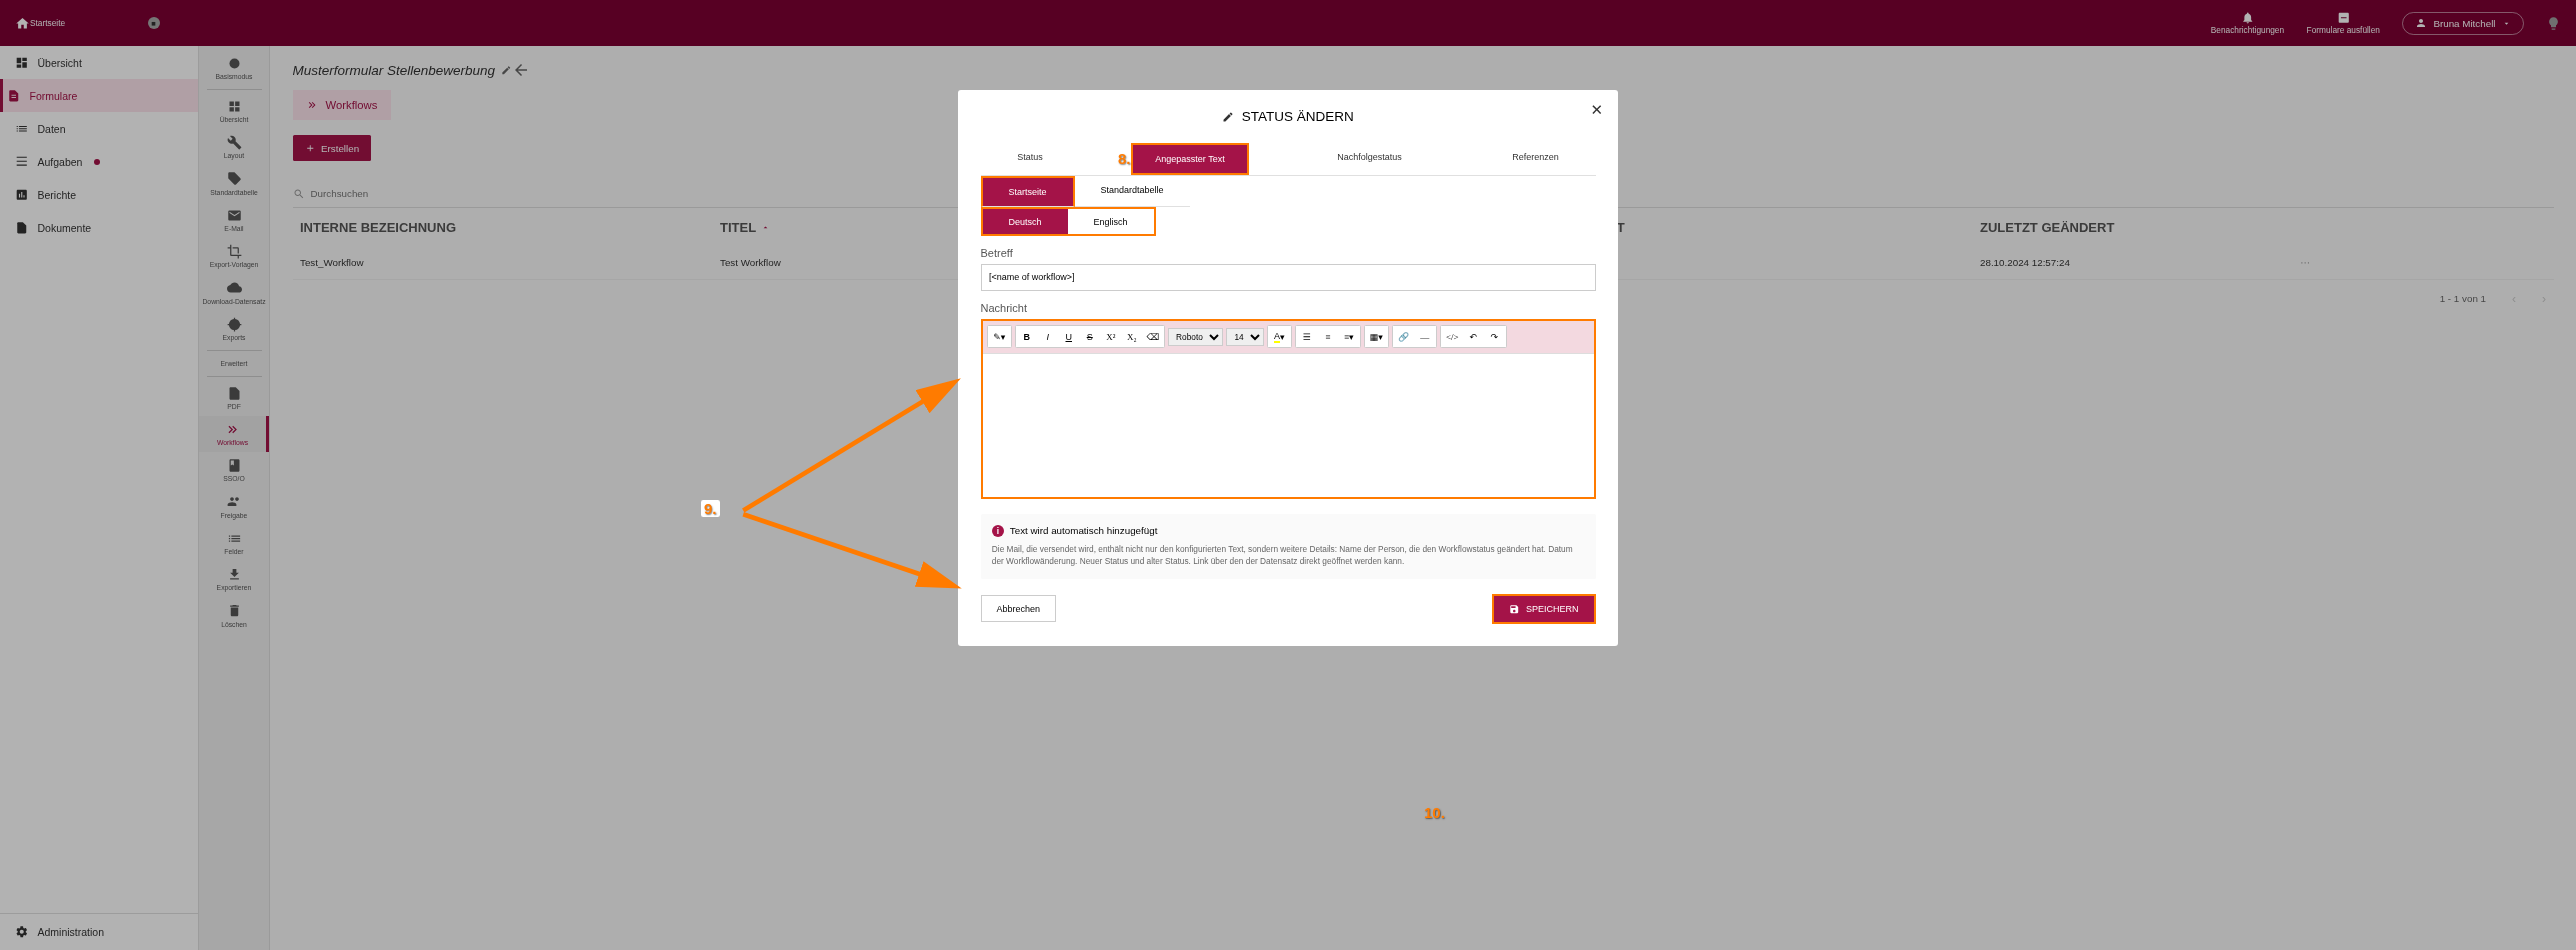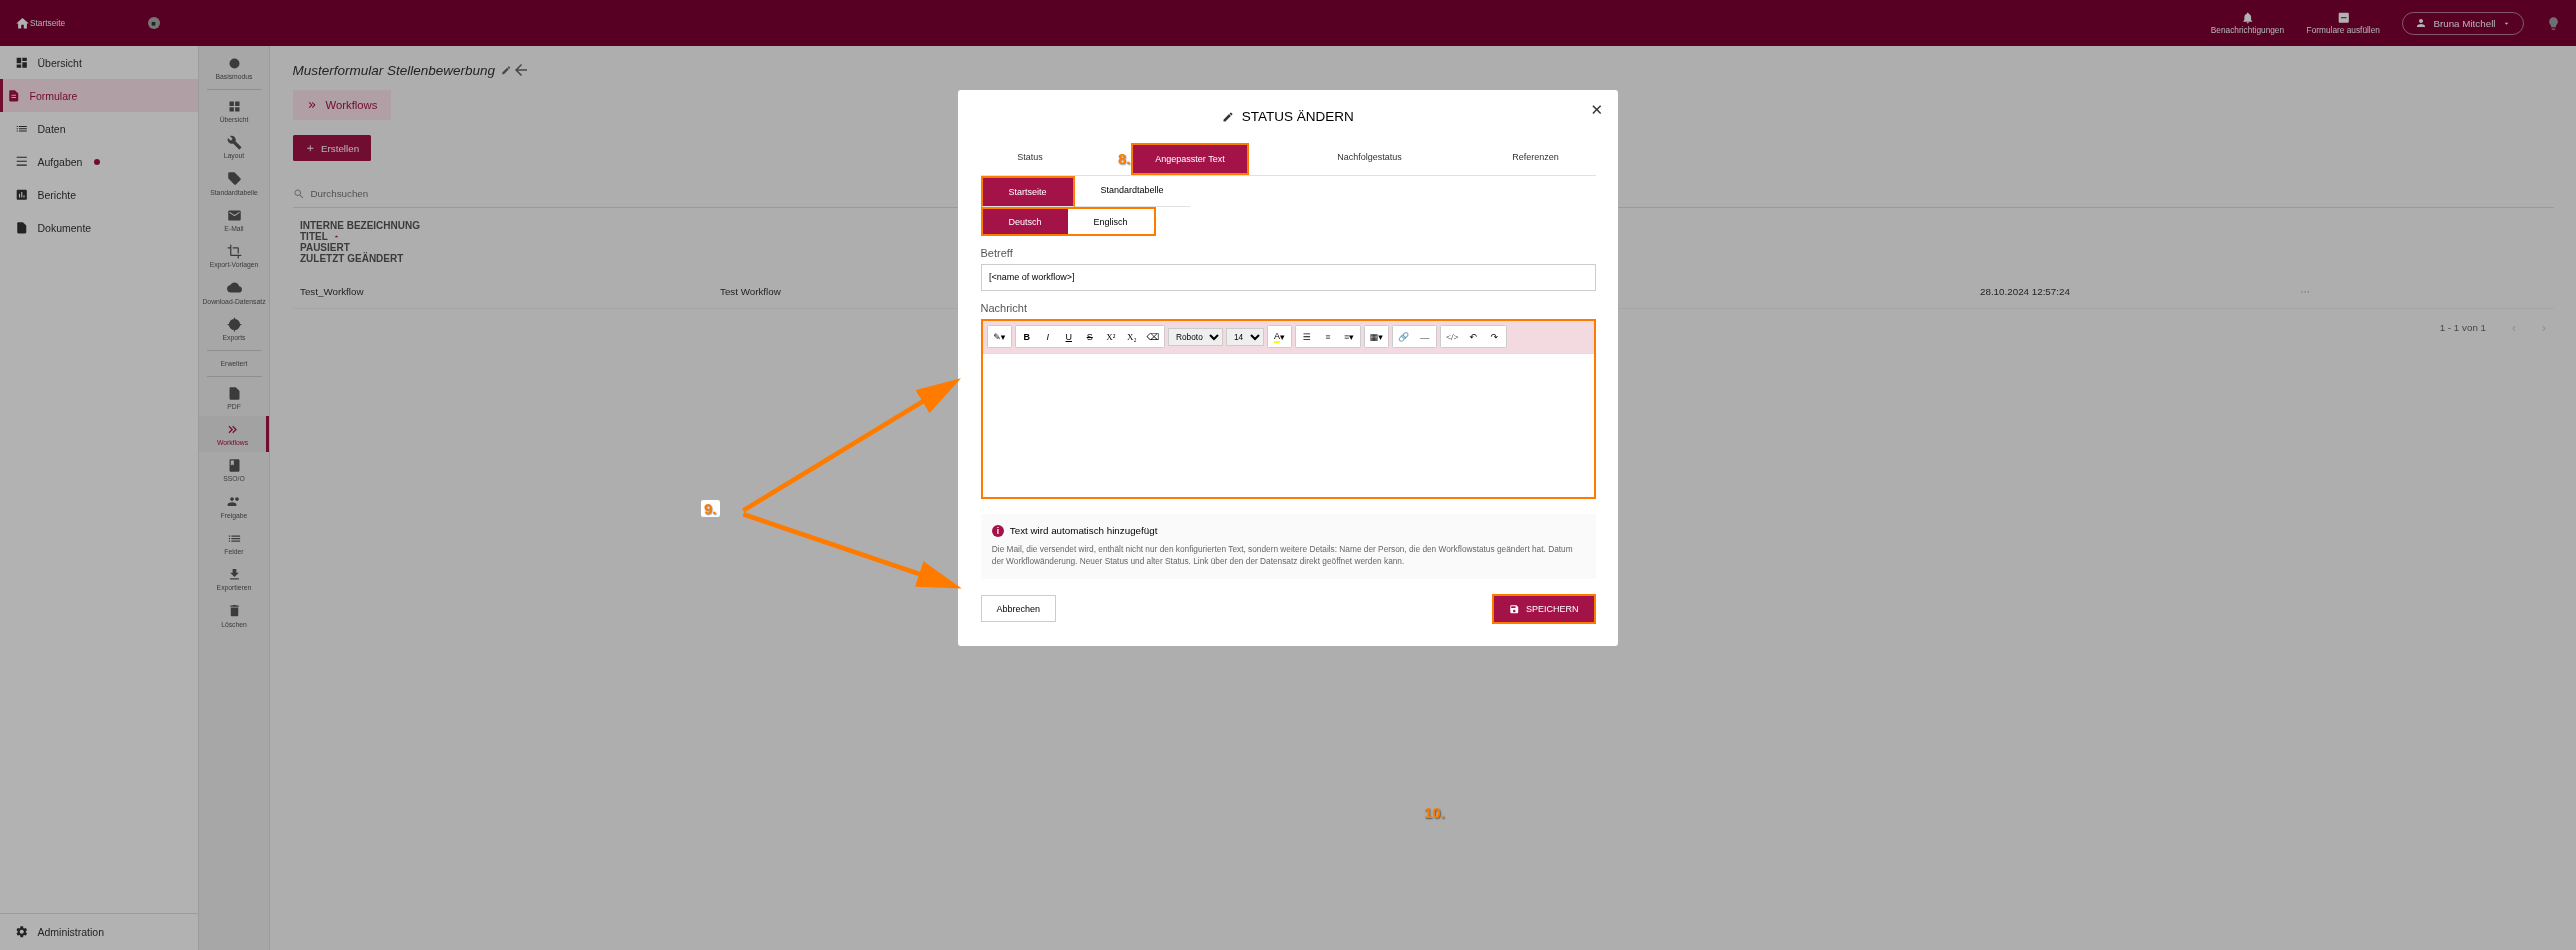--- a/index.html
+++ b/index.html
@@ -49,21 +49,21 @@
 .workflows-btn { background: #fce4ec; color: #a41348; border: none; padding: 9px 13.5px; font-size: 11.3px; display: flex; align-items: center; gap: 7.5px; cursor: pointer; margin-top: 11.3px; }
 .wf-icon { width: 12px; height: 12px; fill: #a41348; }
 
 .create-btn { background: #a41348; color: white; border: none; padding: 7.5px 12px; font-size: 9.8px; display: flex; align-items: center; gap: 6px; cursor: pointer; margin-top: 15px; border-radius: 1.5px; }
 .plus-icon { width: 10.5px; height: 10.5px; fill: white; }
 
 .search-bar { display: flex; align-items: center; gap: 6px; margin-top: 19px; padding: 7.5px 0; border-bottom: 0.8px solid #ddd; }
 .search-icon { width: 12px; height: 12px; fill: #999; }
 .search-input { border: none; background: transparent; outline: none; font-size: 9.8px; flex: 1; color: #666; }
 
-.table-header { display: flex; padding: 11.3px 7.5px; font-size: 10px; color: #555; font-weight: bold; flex-direction: column; }
+.table-header { display: flex; padding: 11.3px 7.5px; font-size: 13px; color: #555; font-weight: bold; }
 .table-row { display: flex; padding: 11.3px 7.5px; font-size: 9.8px; color: #333; border-bottom: 0.8px solid #eee; align-items: center; }
 .col-name { width: 420px; }
 .col-title { width: 840px; display: flex; align-items: center; gap: 4.5px; }
 .col-paused { width: 420px; }
 .col-date { width: 300px; }
 .col-menu { width: 30px; text-align: right; }
 .sort-arrow { width: 9px; height: 9px; fill: #a41348; }
 .toggle-switch { width: 21px; height: 10.5px; background: #ccc; border-radius: 5.3px; position: relative; cursor: pointer; }
 .toggle-knob { width: 9px; height: 9px; background: white; border-radius: 50%; position: absolute; top: 0.8px; left: 0.8px; }
 .row-menu { cursor: pointer; color: #999; }
@@ -93,21 +93,21 @@
 .lang-tabs { display: flex; margin-top: 0; border: 2.3px solid #ff7b00; width: fit-content; }
 .lang-tab { padding: 7.5px 26px; font-size: 9px; cursor: pointer; }
 .lang-tab.active-lang { background: #a41348; color: white; }
 
 .form-label { font-size: 11px; color: #555; margin-top: 11.3px; margin-bottom: 4.5px; }
 .text-input { width: 100%; padding: 7.5px; border: 0.8px solid #ccc; font-size: 9px; outline: none; }
 .editor-highlight-wrap { border: 2.3px solid #ff7b00; margin-top: 3.8px; }
 .editor-toolbar { background: #f3d9e0; padding: 4.5px; display: flex; flex-wrap: wrap; gap: 3px; align-items: center; border-bottom: 0.8px solid #ddd; }
 .tb-group { display: flex; gap: 1.5px; border: 0.8px solid #ccc; background: white; border-radius: 1.5px; padding: 1.5px; }
 .tb-btn { width: 19.5px; height: 18px; display: flex; align-items: center; justify-content: center; font-size: 9px; cursor: pointer; font-family: serif; }
-.tb-select { height: 18px; font-size: 8.3px; border: 0.8px solid #ccc; padding: 0 3px; }
+.tb-select { height: 18px; font-size: 8.3px; border: 0.8px solid #ccc; padding: 0 3px; text-align: center; }
 .editor-area { min-height: 143px; background: white; padding: 7.5px; }
 
 .info-box { background: #fafafa; padding: 11.3px; margin-top: 15px; border-radius: 1.5px; }
 .info-header { display: flex; align-items: center; gap: 6px; font-size: 9.8px; font-weight: 500; margin-bottom: 6px; }
 .info-icon { width: 12px; height: 12px; background: #a41348; color: white; border-radius: 50%; display: flex; align-items: center; justify-content: center; font-size: 8.3px; font-weight: bold; }
 .info-text { font-size: 8.3px; color: #666; line-height: 1.5; }
 
 .modal-footer { display: flex; justify-content: space-between; align-items: center; margin-top: 15px; }
 .cancel-btn { background: white; border: 0.8px solid #ccc; padding: 7.5px 15px; font-size: 9px; cursor: pointer; }
 .save-btn { background: #a41348; color: white; border: none; padding: 7.5px 15px; font-size: 9px; cursor: pointer; display: flex; align-items: center; gap: 6px; }

